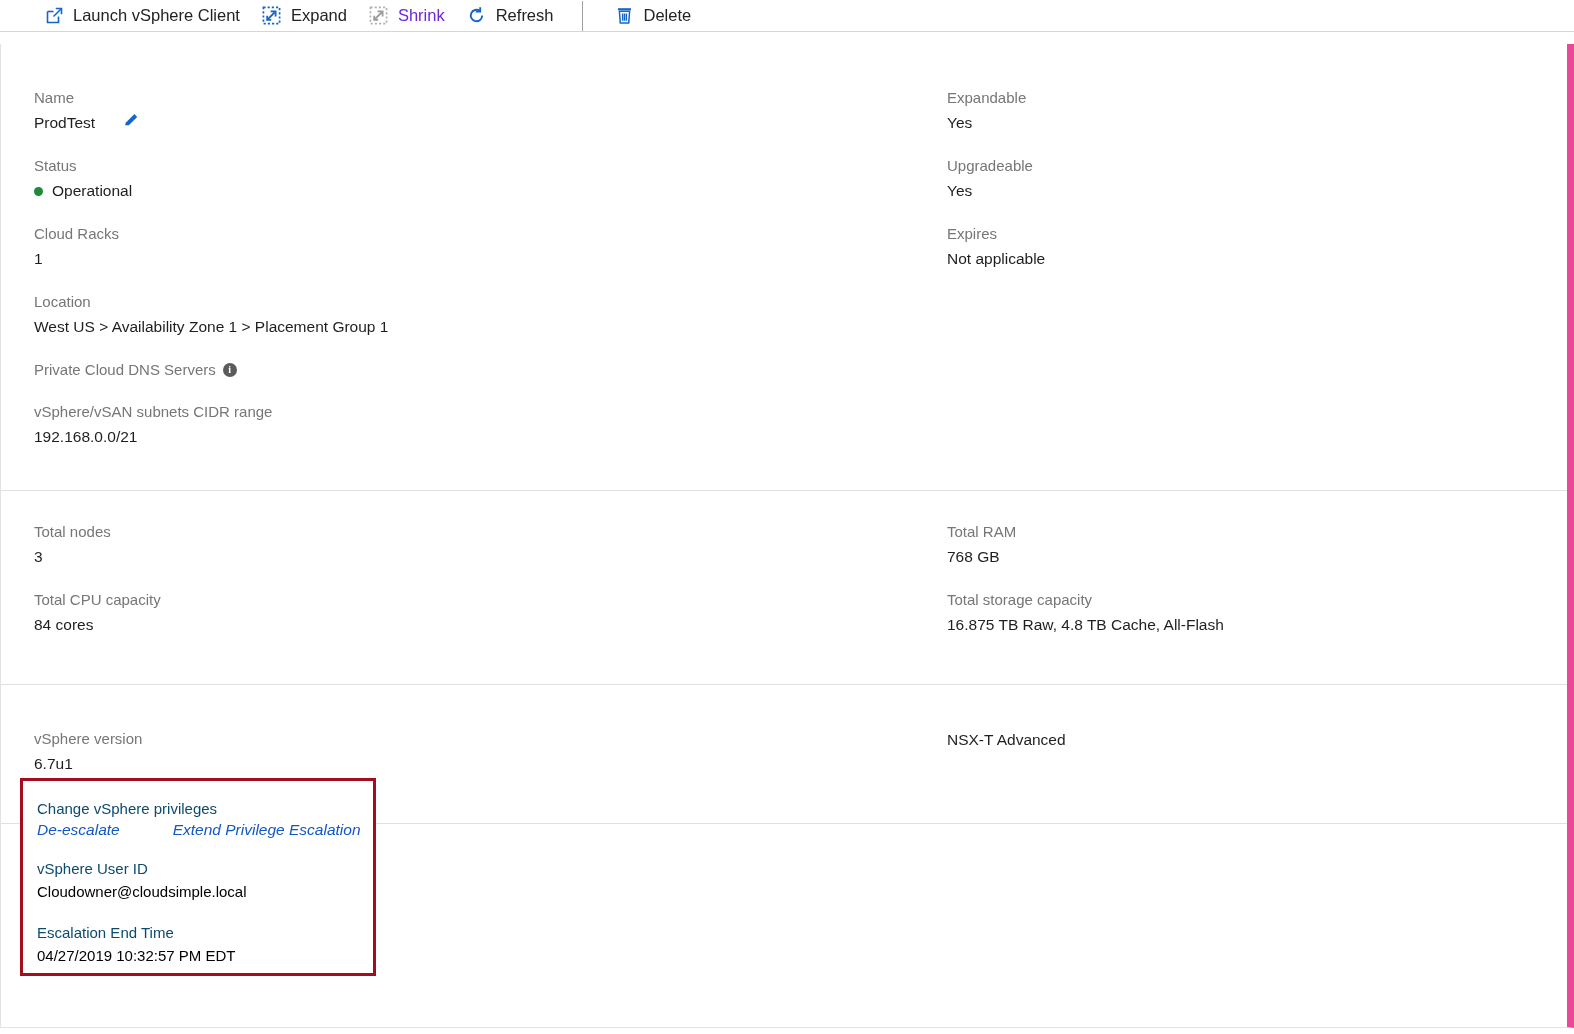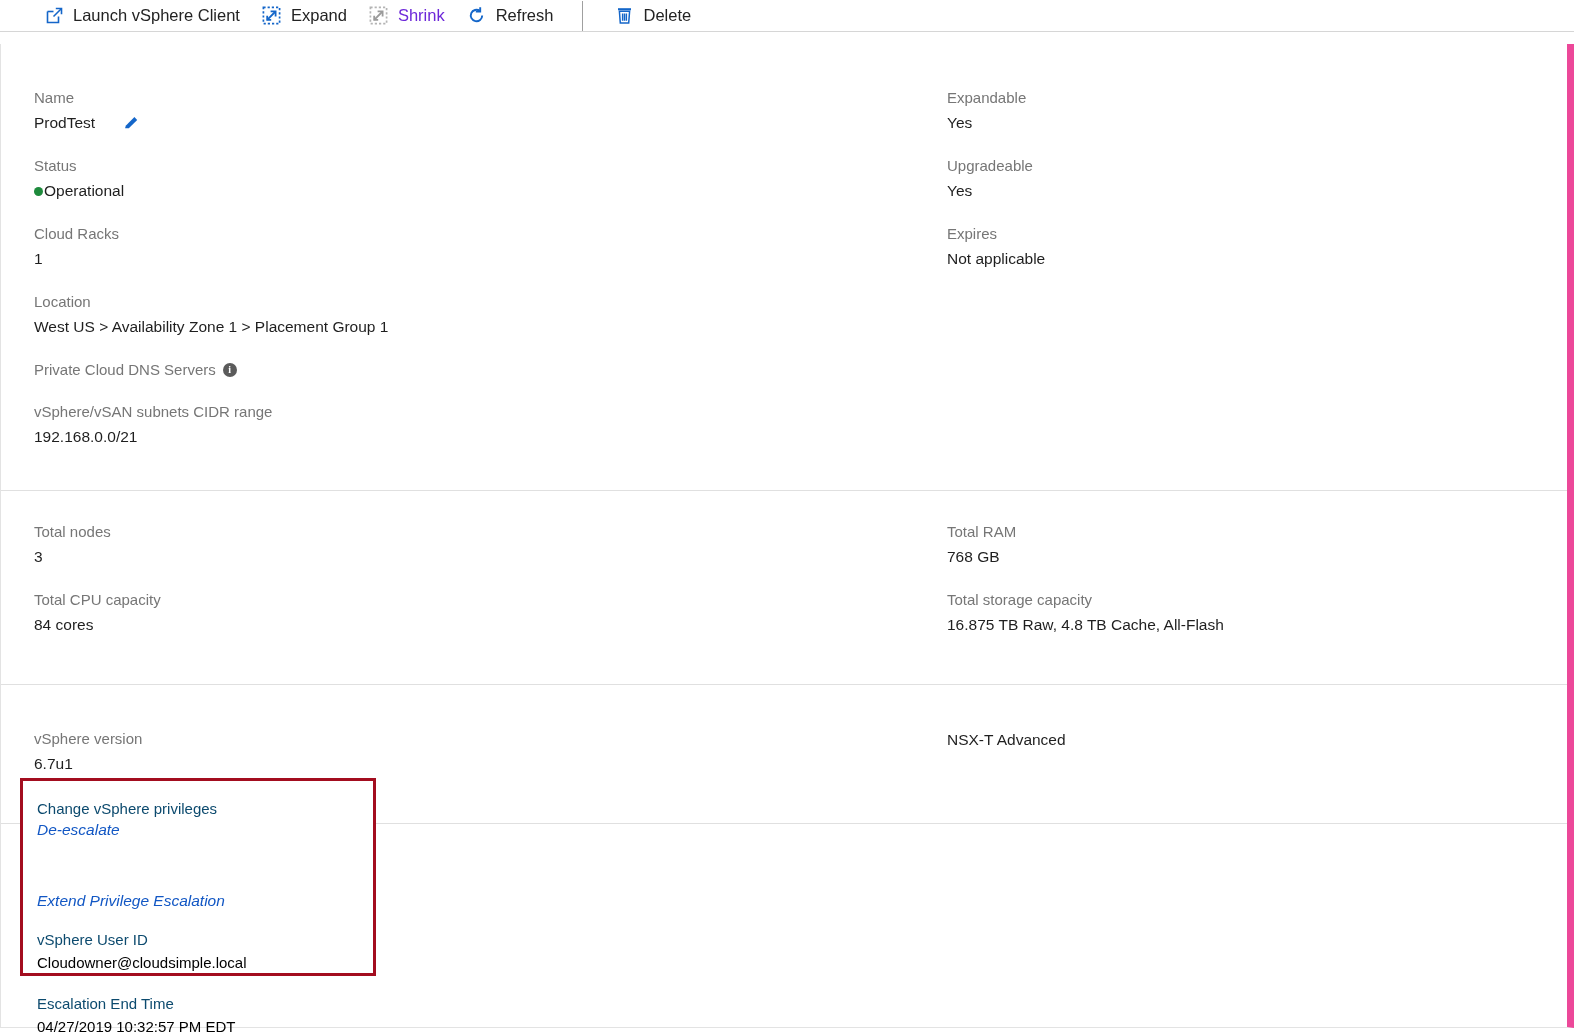--- a/index.html
+++ b/index.html
@@ -103,32 +103,32 @@
     display: flex;
     align-items: center;
     gap: 7px;
     margin-bottom: 4px;
   }
   .fvalue {
     font-size: 15.5px;
     color: #1f1f1f;
     line-height: 22px;
     display: flex;
-    align-items: center;
+    align-items: flex-start;
     gap: 26px;
   }
 
   
   .sec-1 { padding-top: 44px; padding-bottom: 42px; }
   .sec-2 { padding-top: 31px; padding-bottom: 48px; }
   .sec-3 { padding-top: 44px; padding-bottom: 48px; }
   .sec-4 { padding-top: 23px; padding-bottom: 20px; }
 
   
-  .status-line { display: flex; align-items: center; gap: 1px; }
+  .status-line { display: flex; align-items: center; gap: 9px; }
   .dot {
     width: 9px; height: 9px; border-radius: 50%;
     background: #1e8a3c;
     flex: 0 0 auto;
     display: inline-block;
   }
 
   
   .pencil-btn {
     display: inline-flex;
@@ -182,21 +182,20 @@
   }
   .hb-value {
     font-size: 15px;
     color: #000000;
     line-height: 22px;
   }
   .links-row {
     display: flex;
     align-items: baseline;
     gap: 53px;
-    flex-direction: column;
   }
   .link {
     font-size: 15.5px;
     font-style: italic;
     color: #1257c4;
     text-decoration: none;
     cursor: pointer;
     white-space: nowrap;
   }
 </style>

